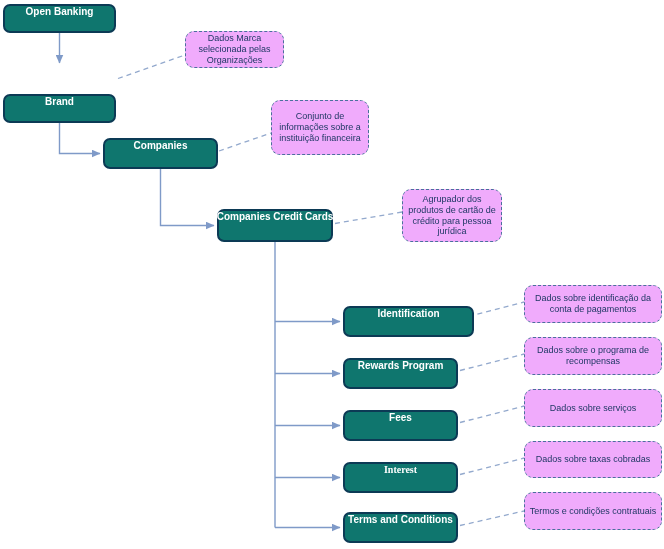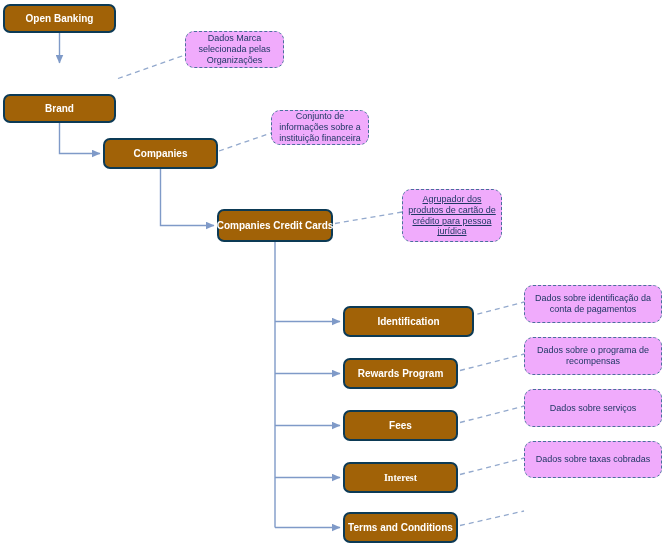--- a/index.html
+++ b/index.html
@@ -8,28 +8,27 @@
     width: 664px;
     height: 549px;
     background: #ffffff;
     font-family: "Liberation Sans", sans-serif;
     overflow: hidden;
   }
   svg.wires { position: absolute; left: 0; top: 0; z-index: 1; }
   .node {
     position: absolute;
     z-index: 2;
-    background: #a16207;
+    background: #0f766e;
     border: 2px solid #0c3a55;
     border-radius: 7px;
     color: #ffffff;
     font-weight: bold;
     font-size: 10px;
     display: flex;
-    align-items: center;
     justify-content: center;
     white-space: nowrap;
     box-sizing: border-box;
   }
   .note {
     position: absolute;
     z-index: 2;
     background: #f0abfc;
     border: 1.4px dashed #4a719c;
     border-radius: 9px;
@@ -48,22 +47,22 @@
   #n-brand        { left: 3px;   top: 66px;  width: 113px; height: 29px; margin-top: 28px; }
   #n-companies    { left: 103px; top: 138px; width: 115px; height: 31px; }
   #n-bcc          { left: 217px; top: 209px; width: 116px; height: 33px; }
   #n-identification { left: 343px; top: 306px; width: 131px; height: 31px; }
   #n-rewards        { left: 343px; top: 358px; width: 115px; height: 31px; }
   #n-fees           { left: 343px; top: 410px; width: 115px; height: 31px; }
   #n-interest       { left: 343px; top: 462px; width: 115px; height: 31px; font-family: Liberation Serif, serif; }
   #n-terms          { left: 343px; top: 512px; width: 115px; height: 31px; }
   
   #a-brand     { left: 185px; top: 31px;  width: 99px;  height: 37px; }
-  #a-companies { left: 271px; top: 110px;  width: 98px;  height: 35px; align-items: center; }
-  #a-bcc       { left: 402px; top: 189px; width: 100px; height: 53px; text-decoration: underline; }
+  #a-companies { left: 271px; top: 100px;  width: 98px;  height: 55px; align-items: center; }
+  #a-bcc       { left: 402px; top: 189px; width: 100px; height: 53px; }
   #a-identification { left: 524px; top: 285px; width: 138px; height: 38px; }
   #a-rewards        { left: 524px; top: 337px; width: 138px; height: 38px; }
   #a-fees           { left: 524px; top: 389px; width: 138px; height: 38px; }
   #a-interest       { left: 524px; top: 441px; width: 138px; height: 37px; }
   #a-terms          { left: 524px; top: 492px; width: 138px; height: 38px; }
 </style>
 </head>
 <body>
 
 <div class="canvas">
@@ -137,14 +136,17 @@
   </div>
   <div class="note" id="a-rewards">
     <span>Dados sobre o programa de recompensas</span>
   </div>
   <div class="note" id="a-fees">
     <span>Dados sobre serviços</span>
   </div>
   <div class="note" id="a-interest">
     <span>Dados sobre taxas cobradas</span>
   </div>
+  <div class="note" id="a-terms">
+    <span>Termos e condições contratuais</span>
+  </div>
 
 </div>
 
 </body></html>

